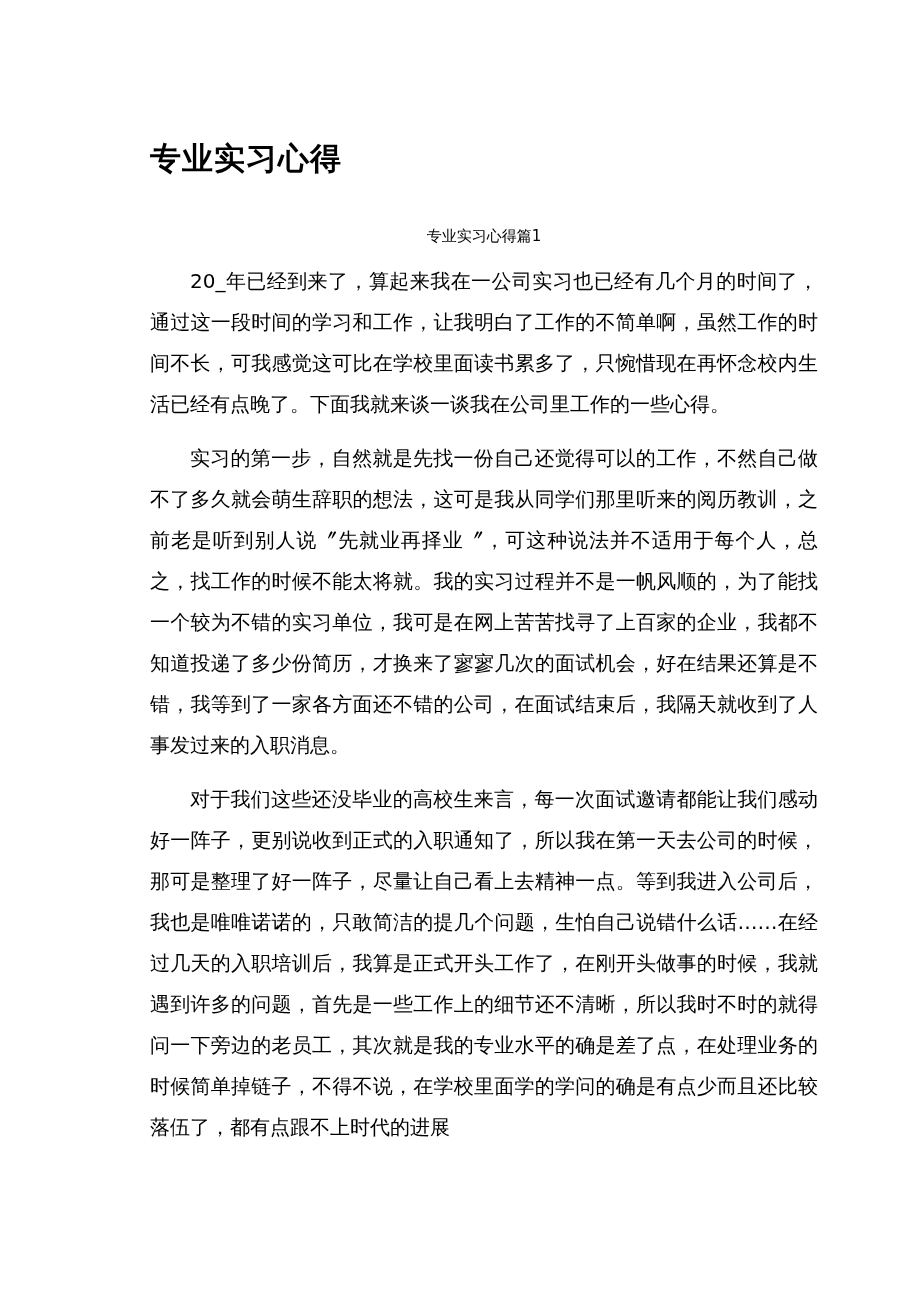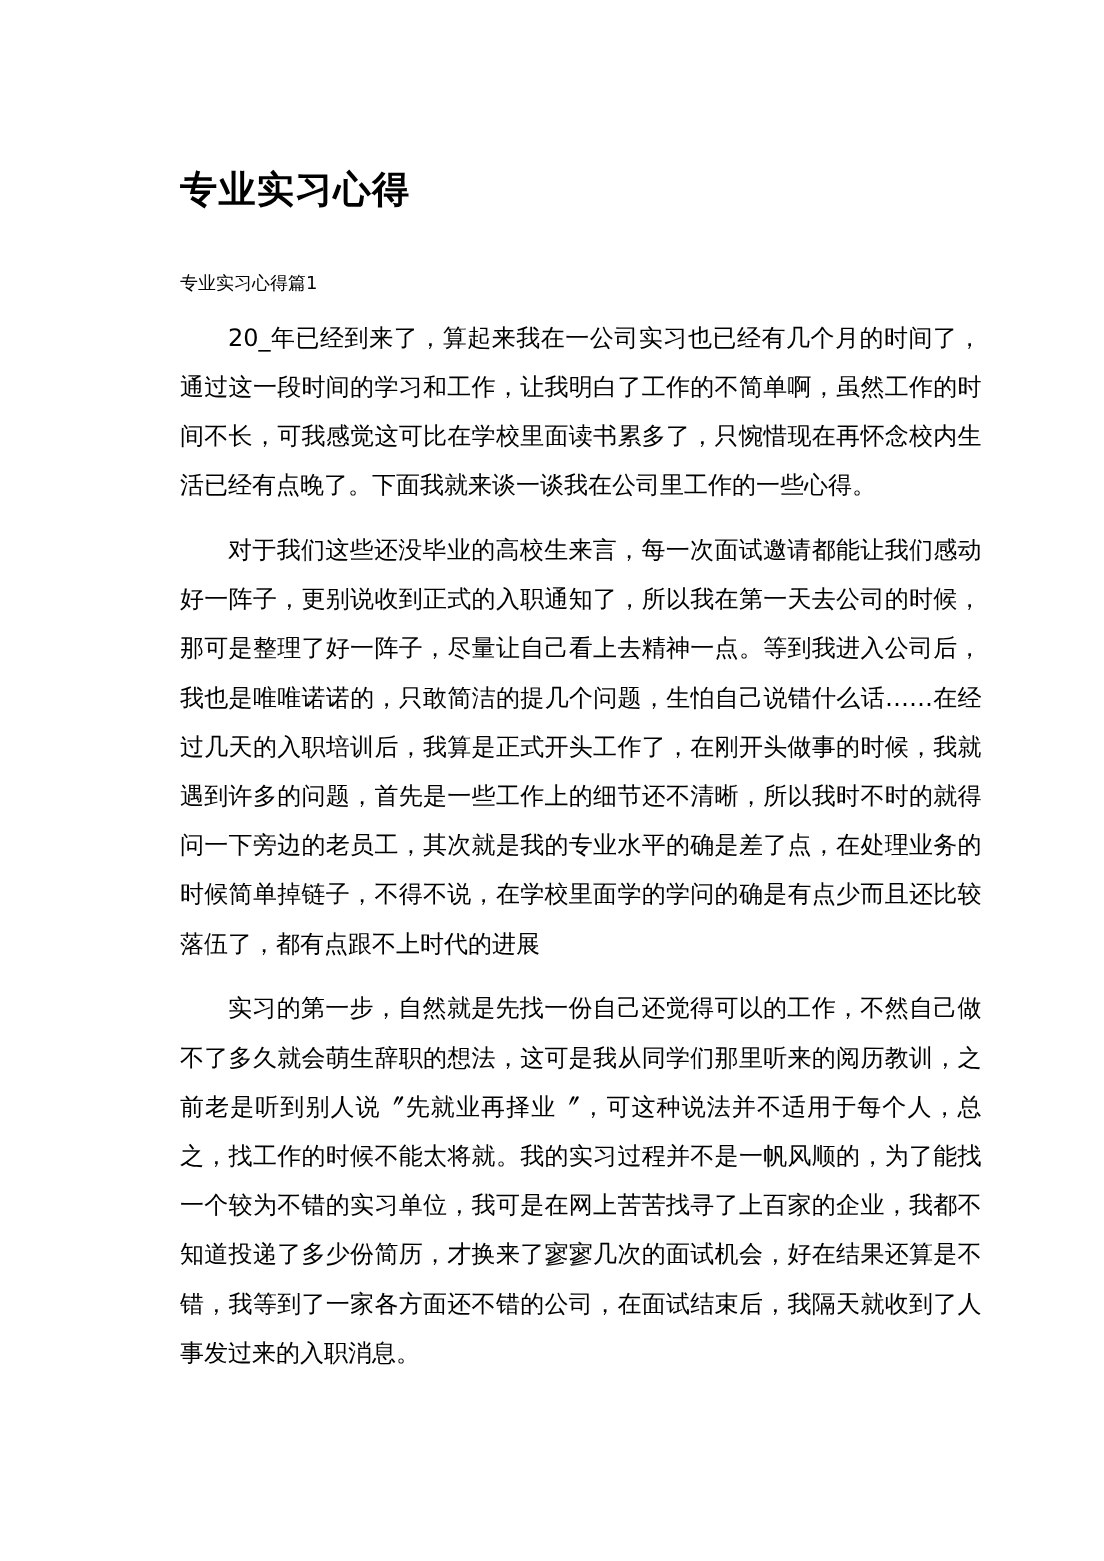--- a/index.html
+++ b/index.html
@@ -30,21 +30,21 @@
     letter-spacing: 1px;
     text-align: left;
     line-height: 1.3;
     font-family: "DejaVu Sans", "Liberation Sans", sans-serif;
   }
   .section-label {
     margin: 0;
     padding-top: 46px;
     font-size: 15px;
     line-height: 1.6;
-    text-align: left;
+    text-align: center;
   }
   .body-par {
     margin: 0;
     padding-top: 13px;
     font-size: 20px;
     line-height: 2.05;
     text-align: justify;
     text-justify: inter-ideograph;
     text-indent: 2em;
     word-break: break-all;
@@ -53,15 +53,15 @@
     padding-top: 16px;
   }
 </style>
 </head>
 <body>
 
 <div class="page">
   <h1 class="doc-title">专业实习心得</h1>
   <p class="section-label">专业实习心得篇1</p>
   <p class="body-par">20_年已经到来了，算起来我在一公司实习也已经有几个月的时间了，通过这一段时间的学习和工作，让我明白了工作的不简单啊，虽然工作的时间不长，可我感觉这可比在学校里面读书累多了，只惋惜现在再怀念校内生活已经有点晚了。下面我就来谈一谈我在公司里工作的一些心得。</p>
+  <p class="body-par">实习的第一步，自然就是先找一份自己还觉得可以的工作，不然自己做不了多久就会萌生辞职的想法，这可是我从同学们那里听来的阅历教训，之前老是听到别人说〞先就业再择业〞，可这种说法并不适用于每个人，总之，找工作的时候不能太将就。我的实习过程并不是一帆风顺的，为了能找一个较为不错的实习单位，我可是在网上苦苦找寻了上百家的企业，我都不知道投递了多少份简历，才换来了寥寥几次的面试机会，好在结果还算是不错，我等到了一家各方面还不错的公司，在面试结束后，我隔天就收到了人事发过来的入职消息。</p>
   <p class="body-par">对于我们这些还没毕业的高校生来言，每一次面试邀请都能让我们感动好一阵子，更别说收到正式的入职通知了，所以我在第一天去公司的时候，那可是整理了好一阵子，尽量让自己看上去精神一点。等到我进入公司后，我也是唯唯诺诺的，只敢简洁的提几个问题，生怕自己说错什么话……在经过几天的入职培训后，我算是正式开头工作了，在刚开头做事的时候，我就遇到许多的问题，首先是一些工作上的细节还不清晰，所以我时不时的就得问一下旁边的老员工，其次就是我的专业水平的确是差了点，在处理业务的时候简单掉链子，不得不说，在学校里面学的学问的确是有点少而且还比较落伍了，都有点跟不上时代的进展</p>
-  <p class="body-par">实习的第一步，自然就是先找一份自己还觉得可以的工作，不然自己做不了多久就会萌生辞职的想法，这可是我从同学们那里听来的阅历教训，之前老是听到别人说〞先就业再择业〞，可这种说法并不适用于每个人，总之，找工作的时候不能太将就。我的实习过程并不是一帆风顺的，为了能找一个较为不错的实习单位，我可是在网上苦苦找寻了上百家的企业，我都不知道投递了多少份简历，才换来了寥寥几次的面试机会，好在结果还算是不错，我等到了一家各方面还不错的公司，在面试结束后，我隔天就收到了人事发过来的入职消息。</p>
 </div>
 
 </body></html>

